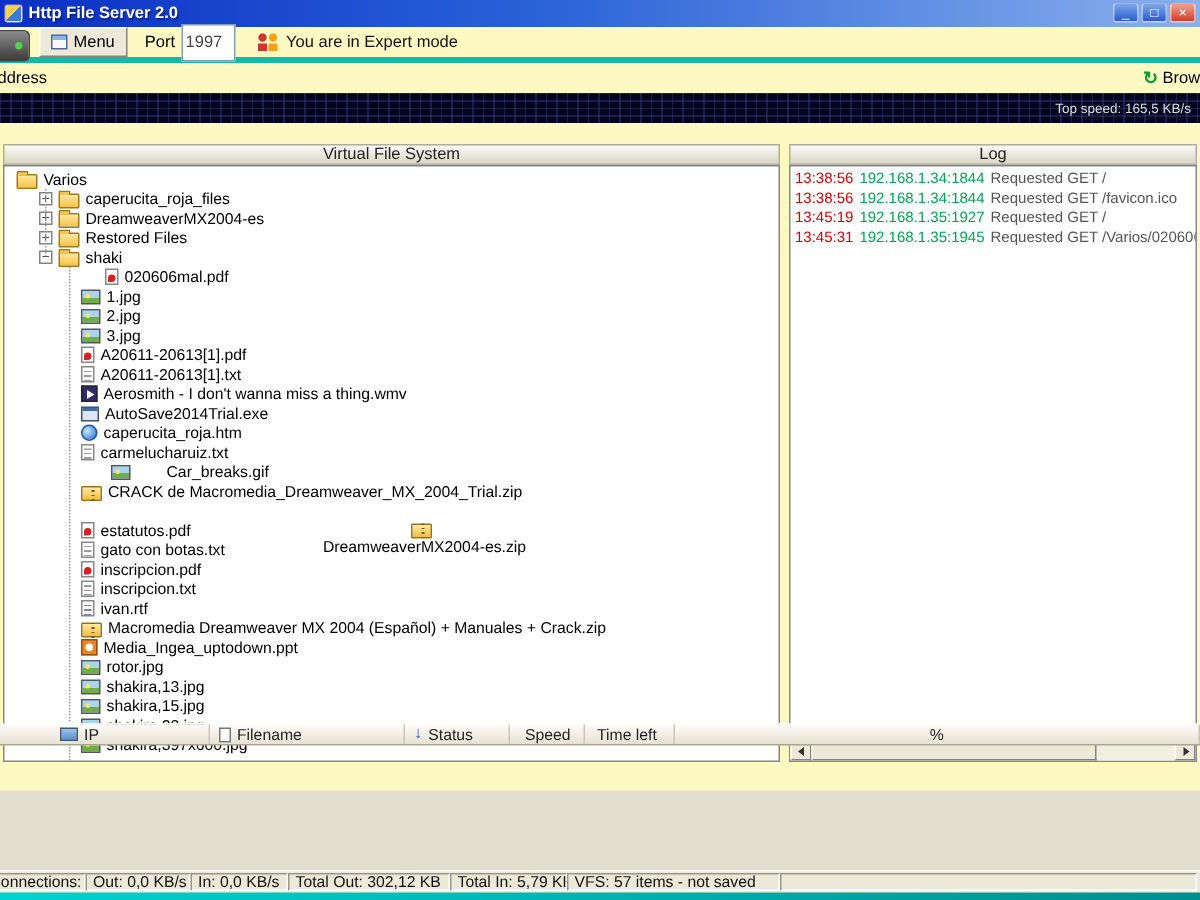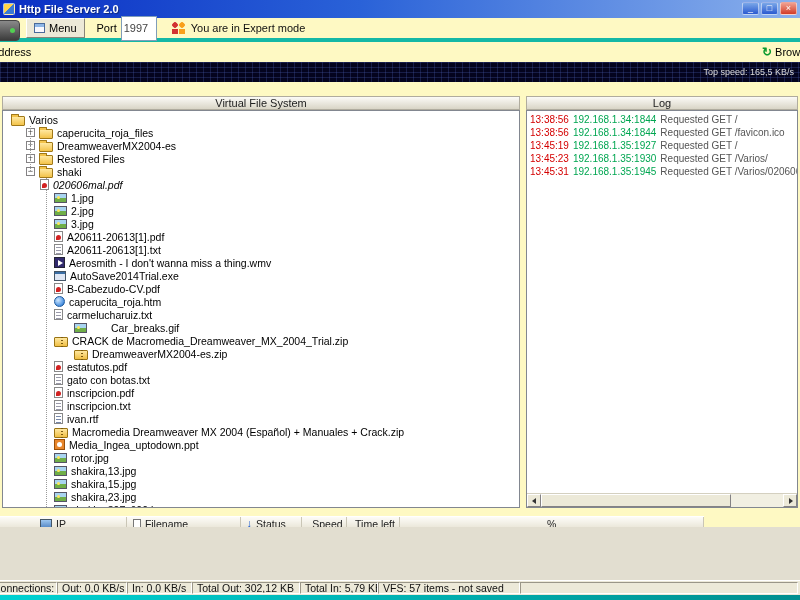--- a/index.html
+++ b/index.html
@@ -95,21 +95,21 @@
   .lm{color:var(--log-message,#555);margin-left:4px}
   .hscroll{position:absolute;left:0;right:0;bottom:0;height:14px;background:#f1efe2;border-top:1px solid #d4d0c0;box-sizing:border-box}
   .harrow{position:absolute;top:0;width:14px;height:13px;background:#ece9d8;border:1px solid;border-color:#fff #848284 #848284 #fff;box-sizing:border-box}
   .harrow.left{left:0}
   .harrow.right{right:0}
   .harrow.left::after{content:"";position:absolute;left:4px;top:3px;border-right:4px solid #333;border-top:3px solid transparent;border-bottom:3px solid transparent}
   .harrow.right::after{content:"";position:absolute;left:5px;top:3px;border-left:4px solid #333;border-top:3px solid transparent;border-bottom:3px solid transparent}
   .hthumb{position:absolute;left:14px;top:0;width:190px;height:13px;background:#ece9d8;border:1px solid;border-color:#fff #848284 #848284 #fff;box-sizing:border-box}
 
   
-  #transfer-header{position:absolute;left:0;top:516px;width:704px;height:15px;display:flex;box-sizing:border-box;
+  #transfer-header{position:absolute;left:0;top:482px;width:800px;height:15px;display:flex;box-sizing:border-box;
     background:linear-gradient(180deg,#fdfcf8,#e6e2d2);border-top:1px solid #fff;border-bottom:1px solid #aaa694}
   .hcol{display:flex;align-items:center;gap:4px;box-sizing:border-box;border-right:1px solid #cac6b6;font-size:10.5px;color:#222;height:13px}
   .hcol.center{justify-content:center}
   .hicon{display:inline-block;flex:0 0 auto}
   .computer-icon{width:12px;height:9px;border:1px solid #456;background:linear-gradient(180deg,#9cc6f0,#5a8cc8);box-sizing:border-box}
   .file-icon{width:8px;height:10px;background:#fff;border:1px solid #777;box-sizing:border-box}
   .down-arrow-icon{color:#1c5ad0;font-weight:bold;font-size:11px;line-height:11px}
 
   #transfer-list{position:absolute;left:0;top:527px;width:800px;height:53px;background:#e2ded0}
 
@@ -183,21 +183,21 @@
         <div class="trow" style="padding-left: 23px;">
           <span class="expand">+</span>
           <span class="ficon ic-folder"></span>
           <span class="lbl">Restored Files</span>
         </div>
         <div class="trow" style="padding-left: 23px;">
           <span class="expand">−</span>
           <span class="ficon ic-folder"></span>
           <span class="lbl">shaki</span>
         </div>
-        <div class="trow" style="padding-left: 24px; font-style: italic;">
+        <div class="trow" style="padding-left: 54px;">
           <span class="expand-spacer"></span>
           <span class="ficon ic-pdf"></span>
           <span class="lbl">020606mal.pdf</span>
         </div>
         <div class="trow" style="padding-left: 38px;">
           <span class="expand-spacer"></span>
           <span class="ficon ic-jpg"></span>
           <span class="lbl">1.jpg</span>
         </div>
         <div class="trow" style="padding-left: 38px;">
@@ -225,44 +225,39 @@
           <span class="ficon ic-wmv"></span>
           <span class="lbl">Aerosmith - I don't wanna miss a thing.wmv</span>
         </div>
         <div class="trow" style="padding-left: 38px;">
           <span class="expand-spacer"></span>
           <span class="ficon ic-exe"></span>
           <span class="lbl">AutoSave2014Trial.exe</span>
         </div>
         <div class="trow" style="padding-left: 38px;">
           <span class="expand-spacer"></span>
-          <span class="ficon ic-pdf"></span>
-          <span class="lbl">B-Cabezudo-CV.pdf</span>
-        </div>
-        <div class="trow" style="padding-left: 38px;">
-          <span class="expand-spacer"></span>
           <span class="ficon ic-htm"></span>
           <span class="lbl">caperucita_roja.htm</span>
         </div>
         <div class="trow" style="padding-left: 38px;">
           <span class="expand-spacer"></span>
           <span class="ficon ic-txt"></span>
           <span class="lbl">carmelucharuiz.txt</span>
         </div>
         <div class="trow" style="padding-left: 38px; gap: 20px;">
           <span class="expand-spacer"></span>
           <span class="ficon ic-gif"></span>
           <span class="lbl">Car_breaks.gif</span>
         </div>
         <div class="trow" style="padding-left: 38px;">
           <span class="expand-spacer"></span>
           <span class="ficon ic-zip"></span>
           <span class="lbl">CRACK de Macromedia_Dreamweaver_MX_2004_Trial.zip</span>
         </div>
-        <div class="trow" style="padding-left: 58px;">
+        <div class="trow" style="padding-left: 44px; flex-direction: column;">
           <span class="expand-spacer"></span>
           <span class="ficon ic-zip"></span>
           <span class="lbl">DreamweaverMX2004-es.zip</span>
         </div>
         <div class="trow" style="padding-left: 38px;">
           <span class="expand-spacer"></span>
           <span class="ficon ic-pdf"></span>
           <span class="lbl">estatutos.pdf</span>
         </div>
         <div class="trow" style="padding-left: 38px;">
@@ -321,21 +316,20 @@
           <span class="lbl">shakira,397x600.jpg</span>
         </div>
       </div>
   </div>
 
   <div class="panel" id="log-panel">
     <div id="log-list">
         <div class="lrow"><span class="lt">13:38:56</span><span class="li">192.168.1.34:1844</span><span class="lm">Requested GET /</span></div>
         <div class="lrow"><span class="lt">13:38:56</span><span class="li">192.168.1.34:1844</span><span class="lm">Requested GET /favicon.ico</span></div>
         <div class="lrow"><span class="lt">13:45:19</span><span class="li">192.168.1.35:1927</span><span class="lm">Requested GET /</span></div>
-        <div class="lrow"><span class="lt">13:45:23</span><span class="li">192.168.1.35:1930</span><span class="lm">Requested GET /Varios/</span></div>
         <div class="lrow"><span class="lt">13:45:31</span><span class="li">192.168.1.35:1945</span><span class="lm">Requested GET /Varios/020606mal.pdf</span></div>
       </div>
     <div class="hscroll">
       <span class="harrow left"></span>
       <span class="hthumb"></span>
       <span class="harrow right"></span>
     </div>
   </div>
 
   <div id="transfer-header">

